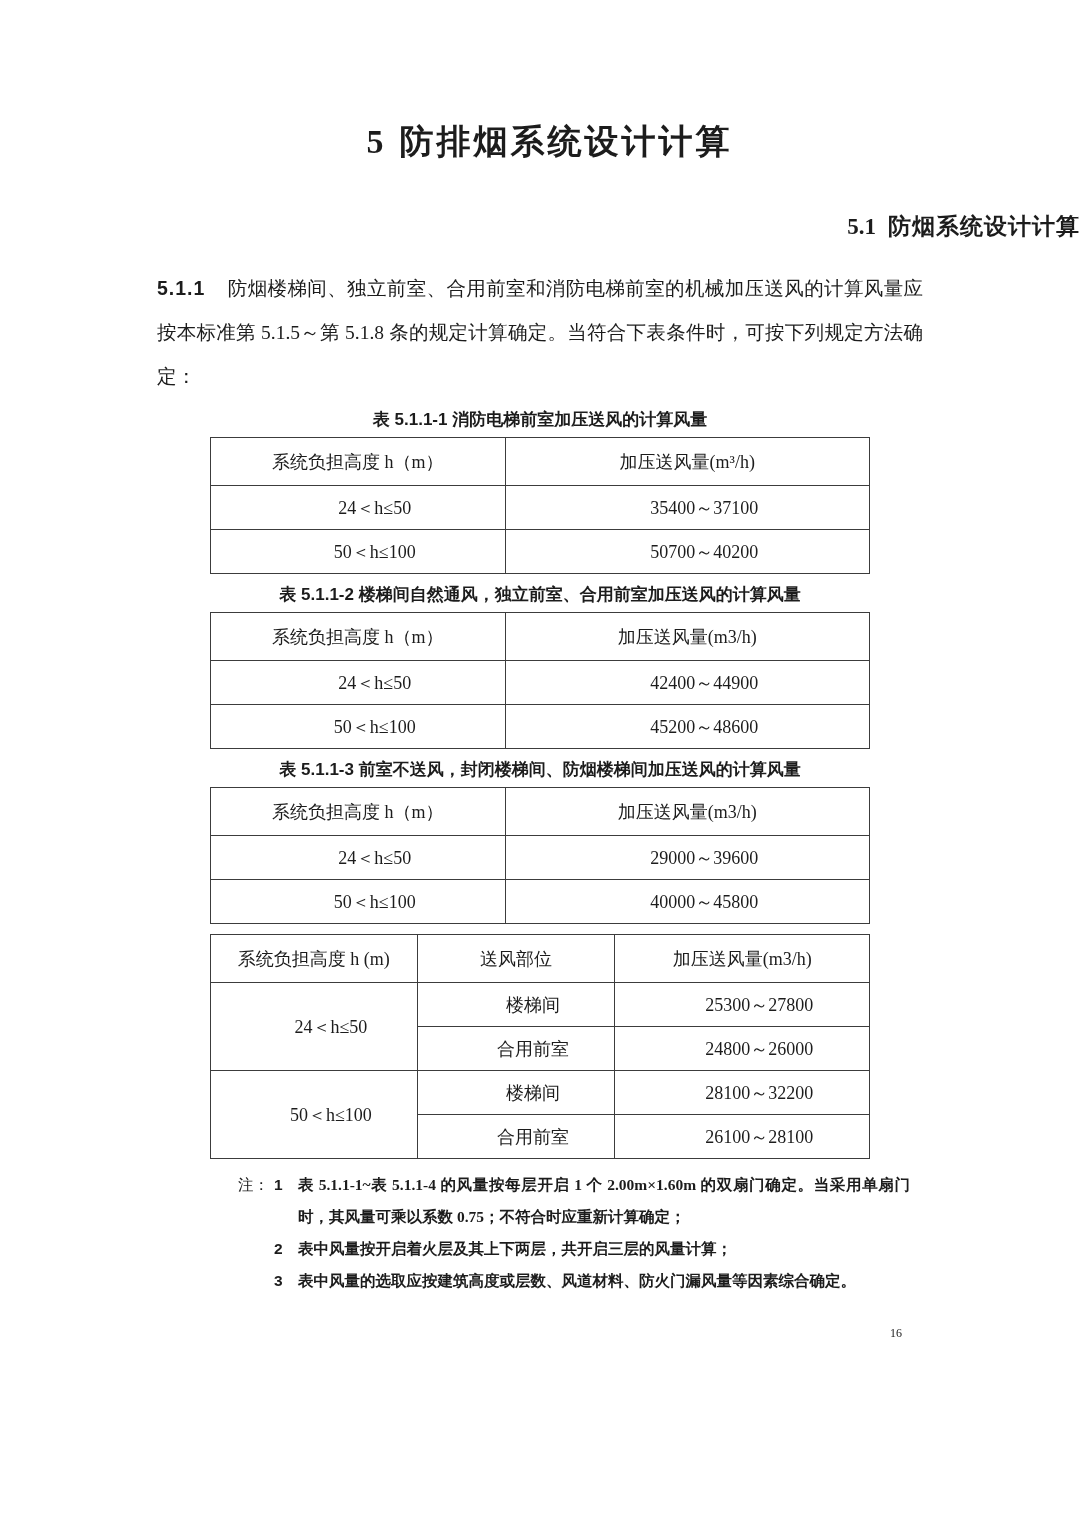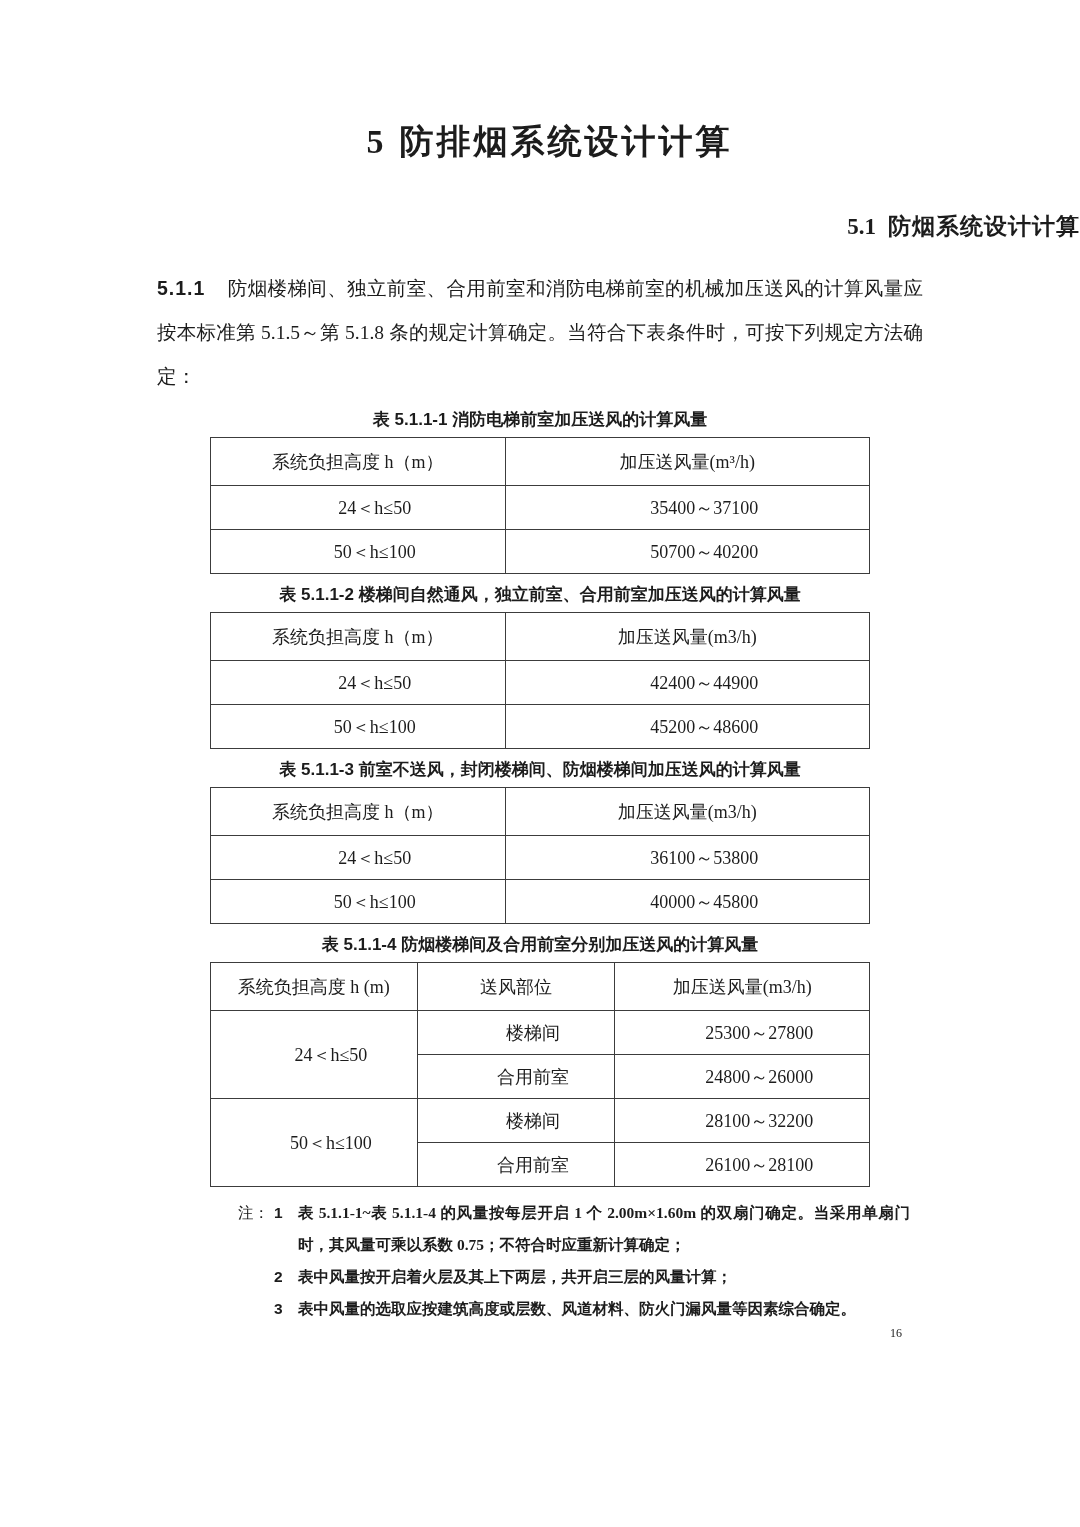--- a/index.html
+++ b/index.html
@@ -163,32 +163,31 @@
             <col class="c1">
             <col class="c2">
           </colgroup>
         <tbody>
             <tr>
           <th>系统负担高度 h（m）</th>
           <th>加压送风量(m3/h)</th>
         </tr>
         <tr>
           <td>24＜h≤50</td>
-          <td>36100～53800</td>
+          <td>29000～39600</td>
         </tr>
         <tr>
           <td>50＜h≤100</td>
           <td>40000～45800</td>
         </tr>
       </tbody>
         </table>
     </div>
 
     <div class="table-block">
-      <div class="table-caption">表 5.1.1-4 防烟楼梯间及合用前室分别加压送风的计算风量</div>
       <table class="data-table">
         <colgroup class="t3col">
             <col class="c1">
             <col class="c2">
             <col class="c3">
           </colgroup>
         <tbody>
             <tr>
           <th>系统负担高度 h (m)</th>
           <th>送风部位</th>

